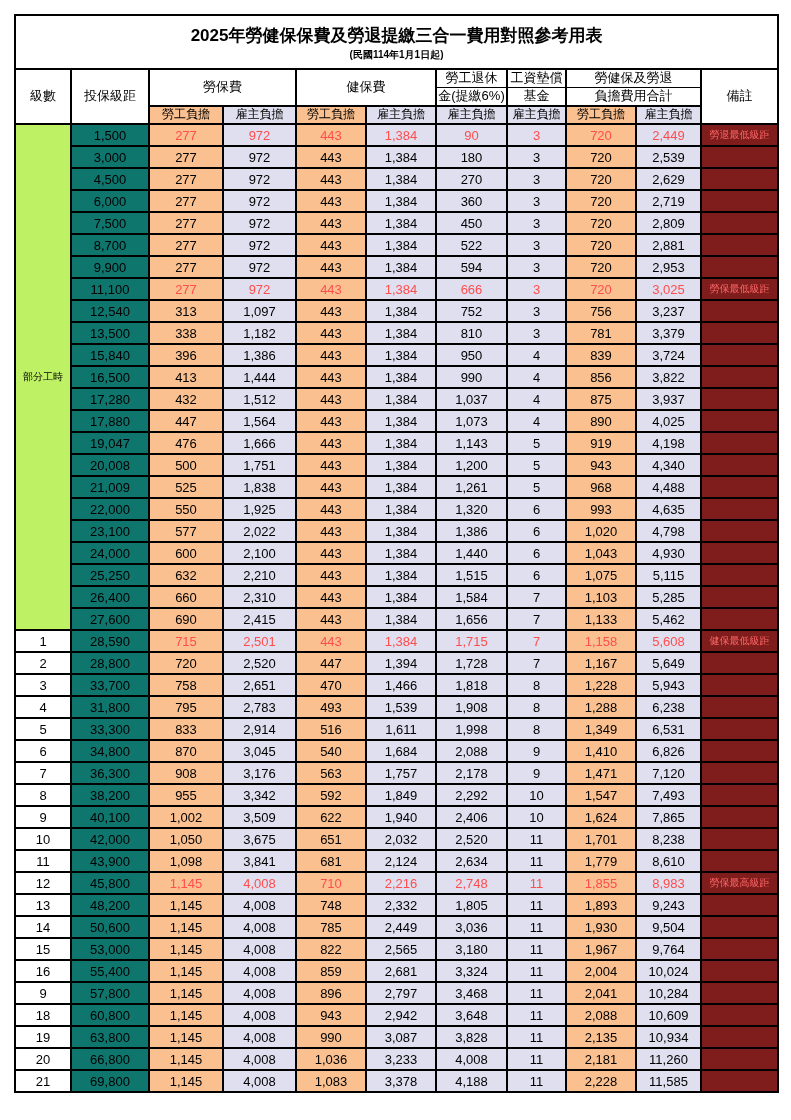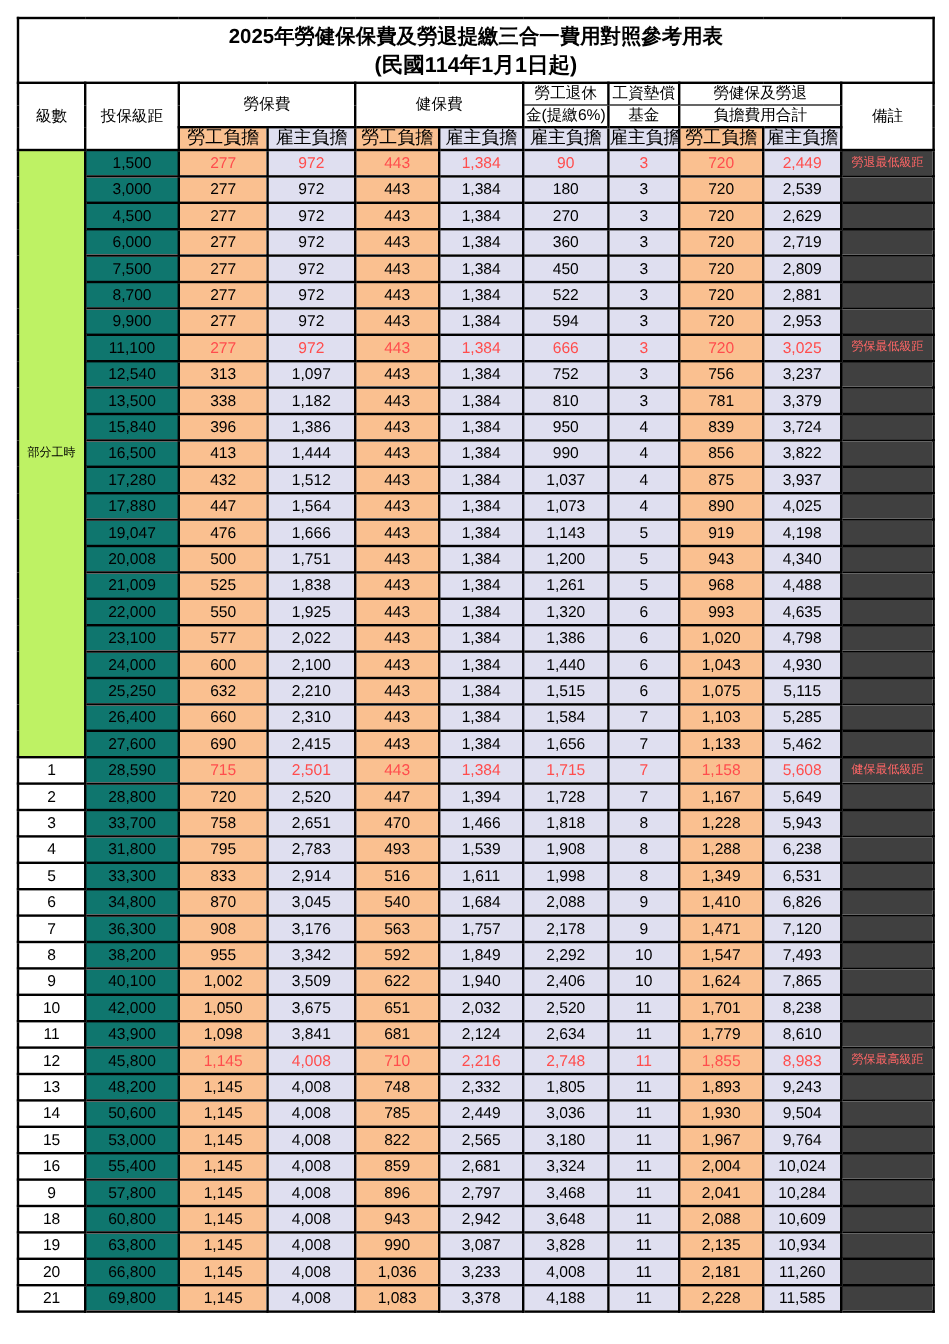--- a/index.html
+++ b/index.html
@@ -25,34 +25,34 @@
     border: 2px solid #000;
     text-align: center;
     vertical-align: middle;
     padding: 0;
     overflow: hidden;
     white-space: nowrap;
   }
   
   .title-cell { height: 52px; background: #fff; }
   .title-line1 { font-size: 17px; font-weight: bold; line-height: 1.45; }
-  .title-line2 { font-size: 18px; font-weight: bold; line-height: 1.15; }
+  .title-line2 { font-size: 10px; font-weight: bold; line-height: 1.15; }
   
   .hrow th { height: 17px; font-size: 13px; font-weight: normal; line-height: 1.1; background: #fff; }
   .hrow th.thin { border-top-width: 1px; border-bottom-width: 1px; }
-  .hrow.sub th { font-size: 15px; height: 16px; }
+  .hrow.sub th { font-size: 12px; height: 16px; }
   th.emp { background: var(--emp-bg); }
   th.er  { background: var(--er-bg); }
   
   tbody td { height: 20px; font-size: 13px; line-height: 1; }
   td.level   { background: #fff; }
   td.bracket { background: #0f766e; font-size: 13px; }
   td.oc { background: var(--emp-bg); }
   td.lc { background: var(--er-bg); }
-  td.remark { background: #404040; font-size: 10px; color: var(--remark-red); padding: 0 1px; }
+  td.remark { background: #7f1d1d; font-size: 10px; color: var(--remark-red); padding: 0 1px; }
   tr.red td.oc, tr.red td.lc { color: var(--hl-red); }
   td.bold { font-weight: normal; }
   td.part-time { font-size: 10px; letter-spacing: 0; padding: 0; background: #bef264; }
 </style>
 </head>
 <body>
 
 <div class="sheet">
   <table>
     <colgroup>

